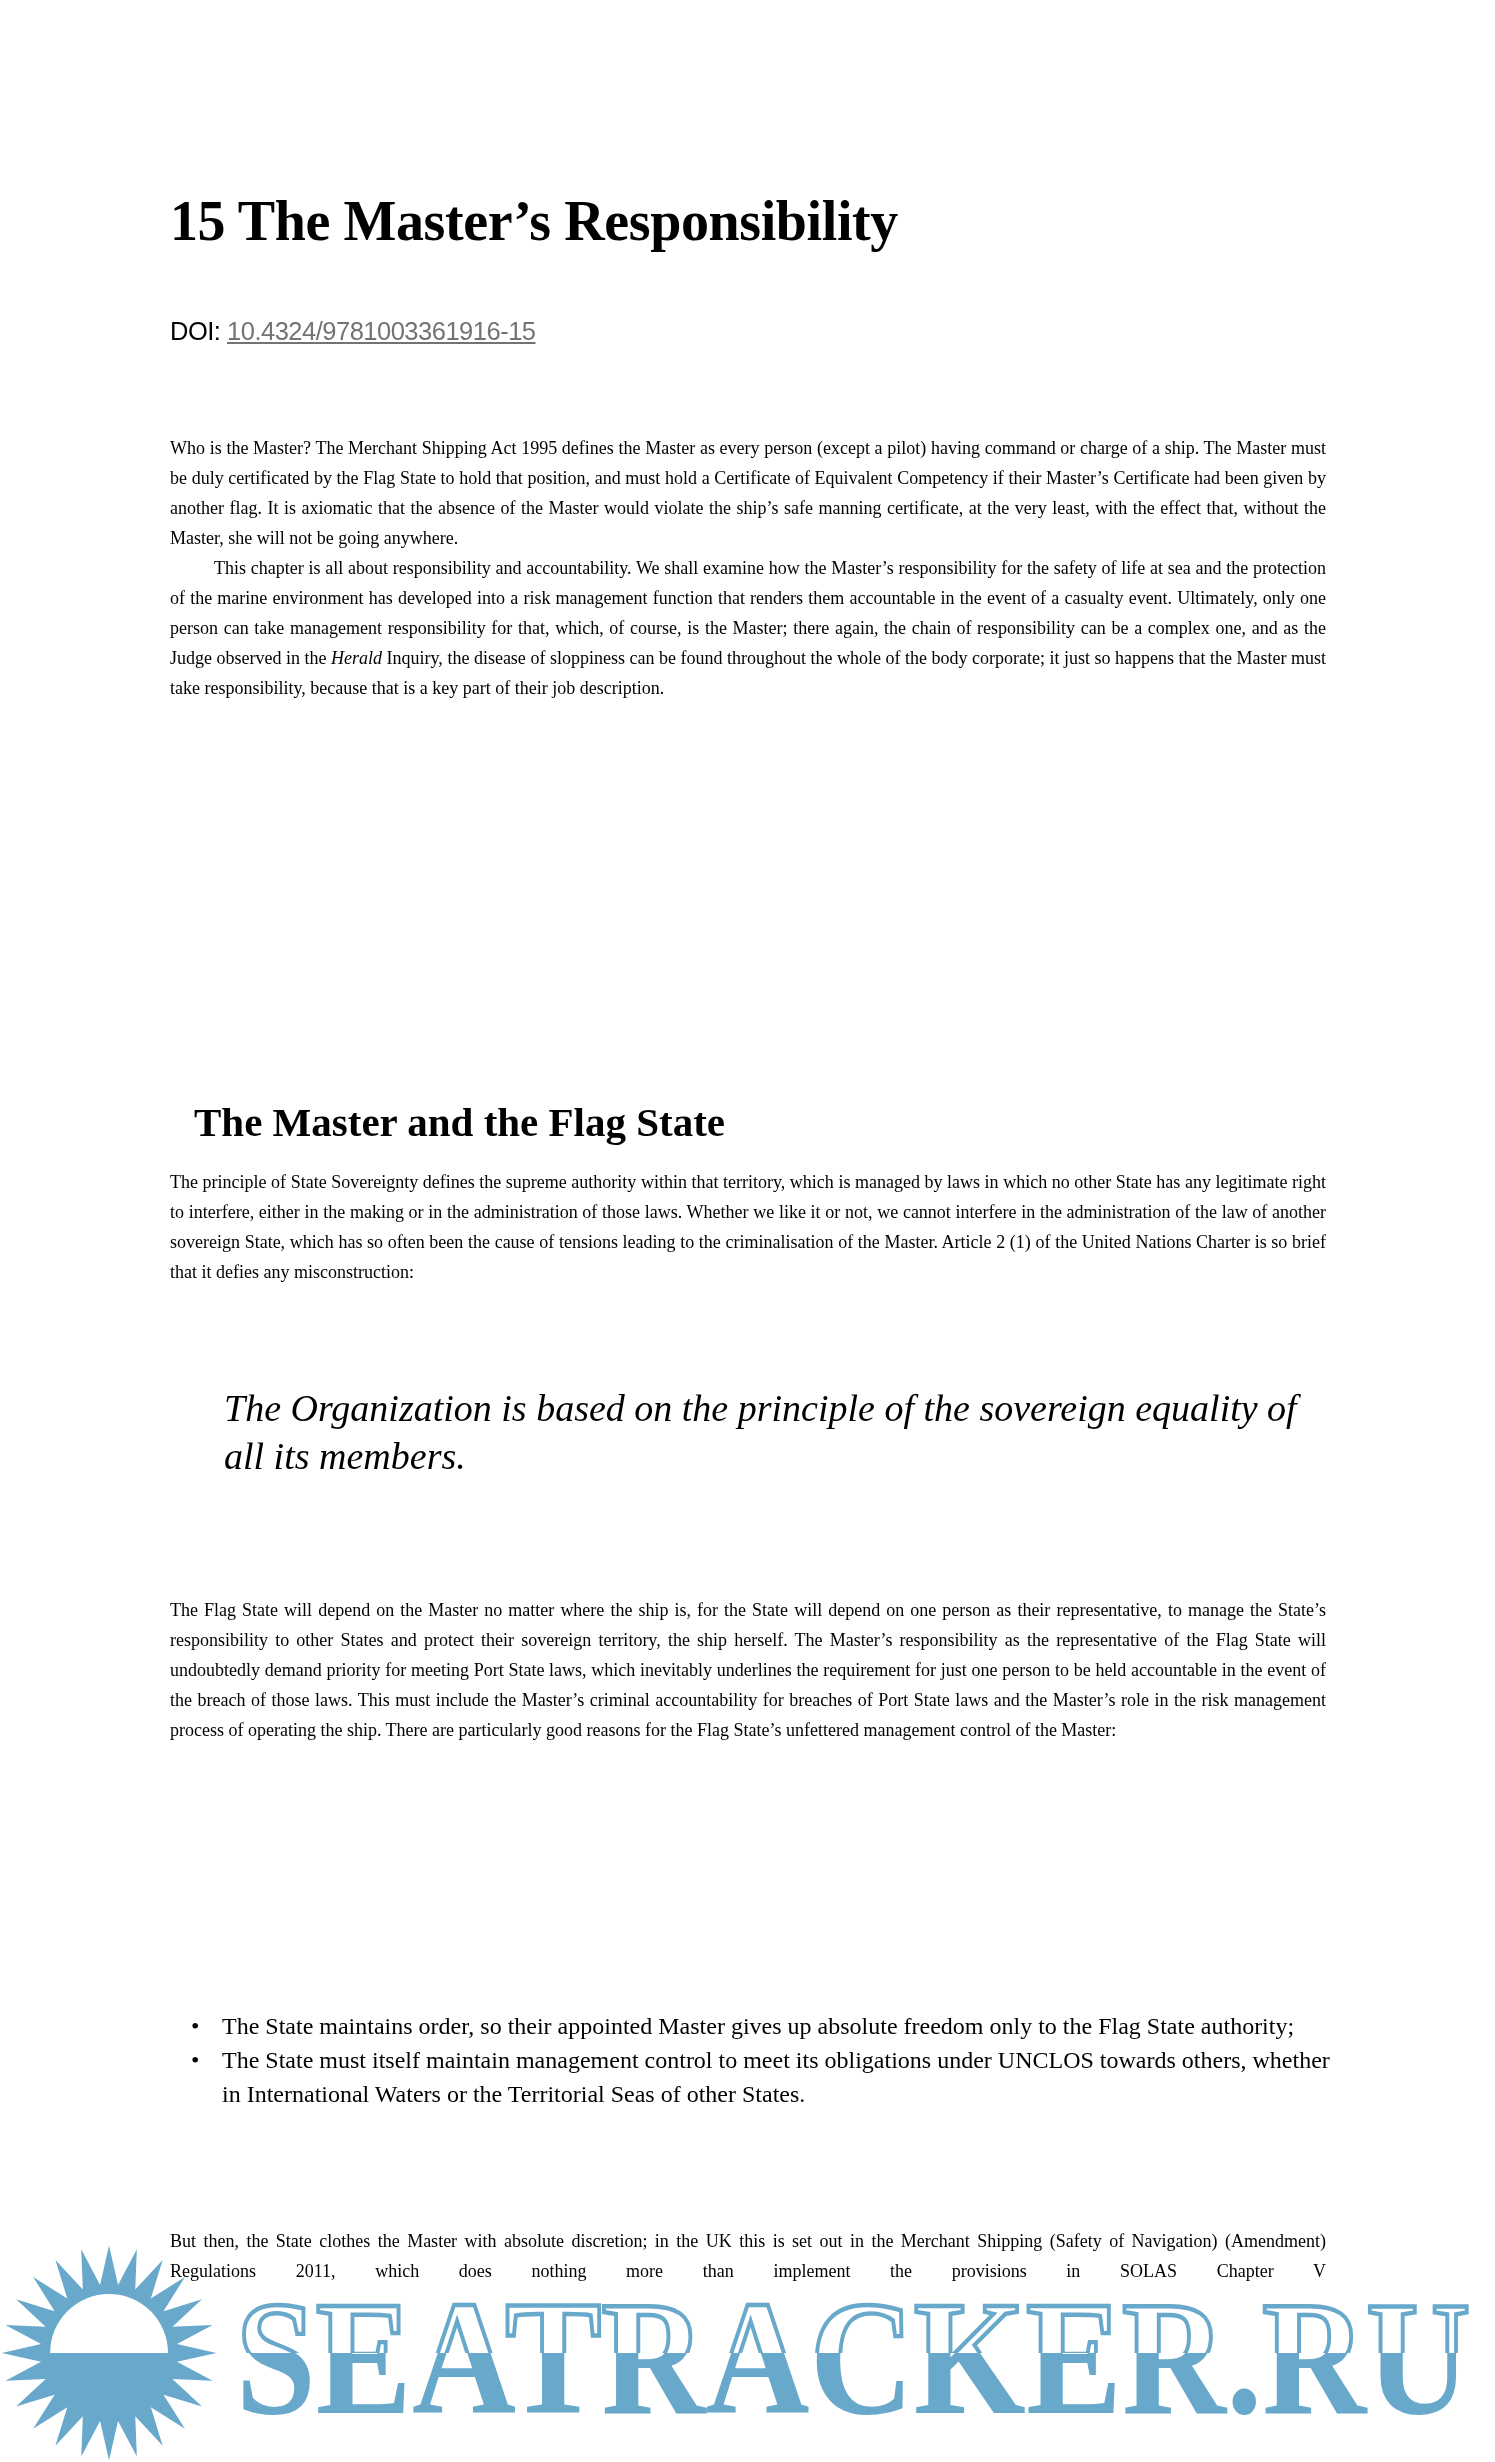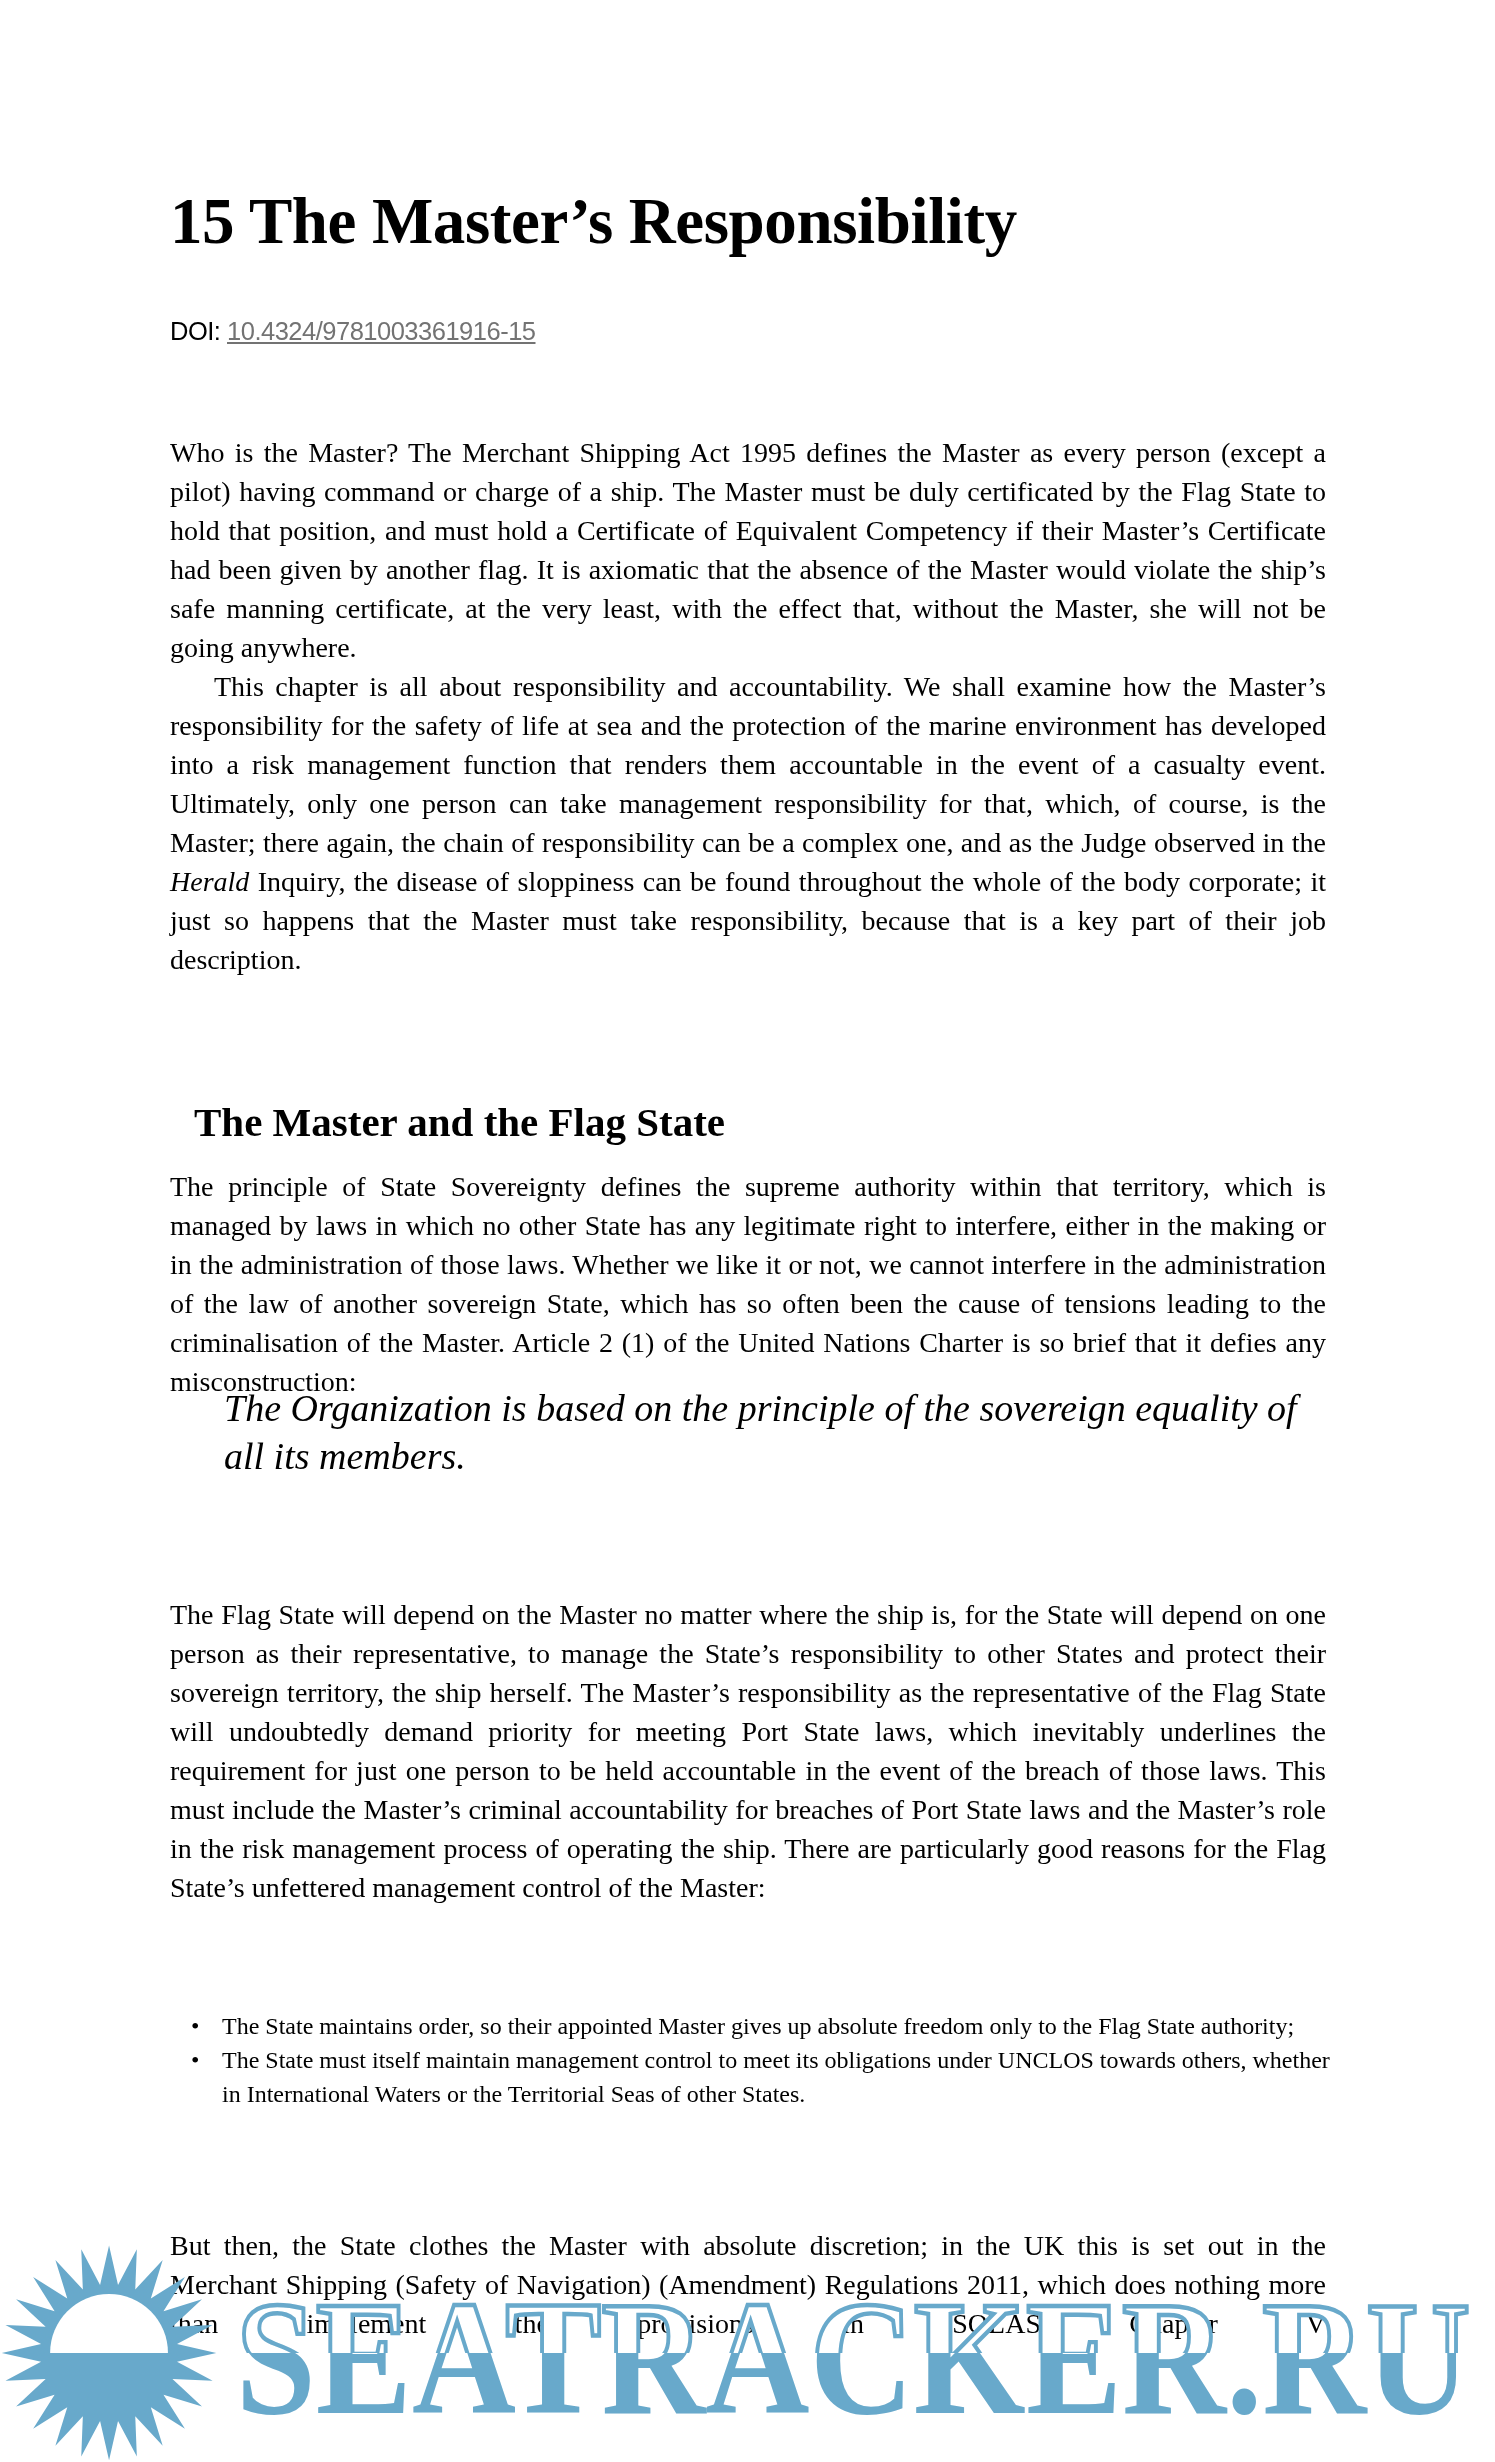--- a/index.html
+++ b/index.html
@@ -1,21 +1,21 @@
 <!DOCTYPE html>
 <html style="font-size:14px"><head>
 <meta charset="utf-8">
 <style>
   html, body { margin:0; padding:0; }
   body { width:1495px; height:2462px; position:relative; background:#ffffff; overflow:hidden; color:#000; }
   .blk { position:absolute; left:170px; width:1156px; font-family:"Liberation Serif", serif; }
-  .title { top:183px; font-size:65px; line-height:77px; font-weight:bold; white-space:nowrap; letter-spacing:-0.4px; }
+  .title { top:183px; font-size:56px; line-height:77px; font-weight:bold; white-space:nowrap; letter-spacing:-0.4px; }
   .doi { top:316px; font-family:"Liberation Sans", sans-serif; font-size:25.5px; line-height:30px; letter-spacing:-0.5px; }
   .doi a { color:#737373; text-decoration:underline; }
-  .body { font-size:28px; line-height:39px; text-align:justify; }
+  .body { font-size:18px; line-height:30px; text-align:justify; }
   .body p { margin:0; }
   .body p.indent { text-indent:44px; }
   .h2 { top:1098px; font-size:41px; line-height:49px; font-weight:bold; white-space:nowrap;margin-left:24px; }
   .quote { top:1384px; left:224px; width:1099px; font-size:38px; line-height:48px; font-style:italic; }
   .bullets { top:2009px; left:170px; width:1161px; font-size:24px; line-height:34px; margin:0; padding:0; list-style:none; }
   .bullets li { position:relative; padding-left:52px; }
   .bullets li .dot { position:absolute; left:21px; top:0; }
   .wm { position:absolute; left:0; top:2234px; width:1495px; height:229px; pointer-events:none; }
 </style>
 </head>

